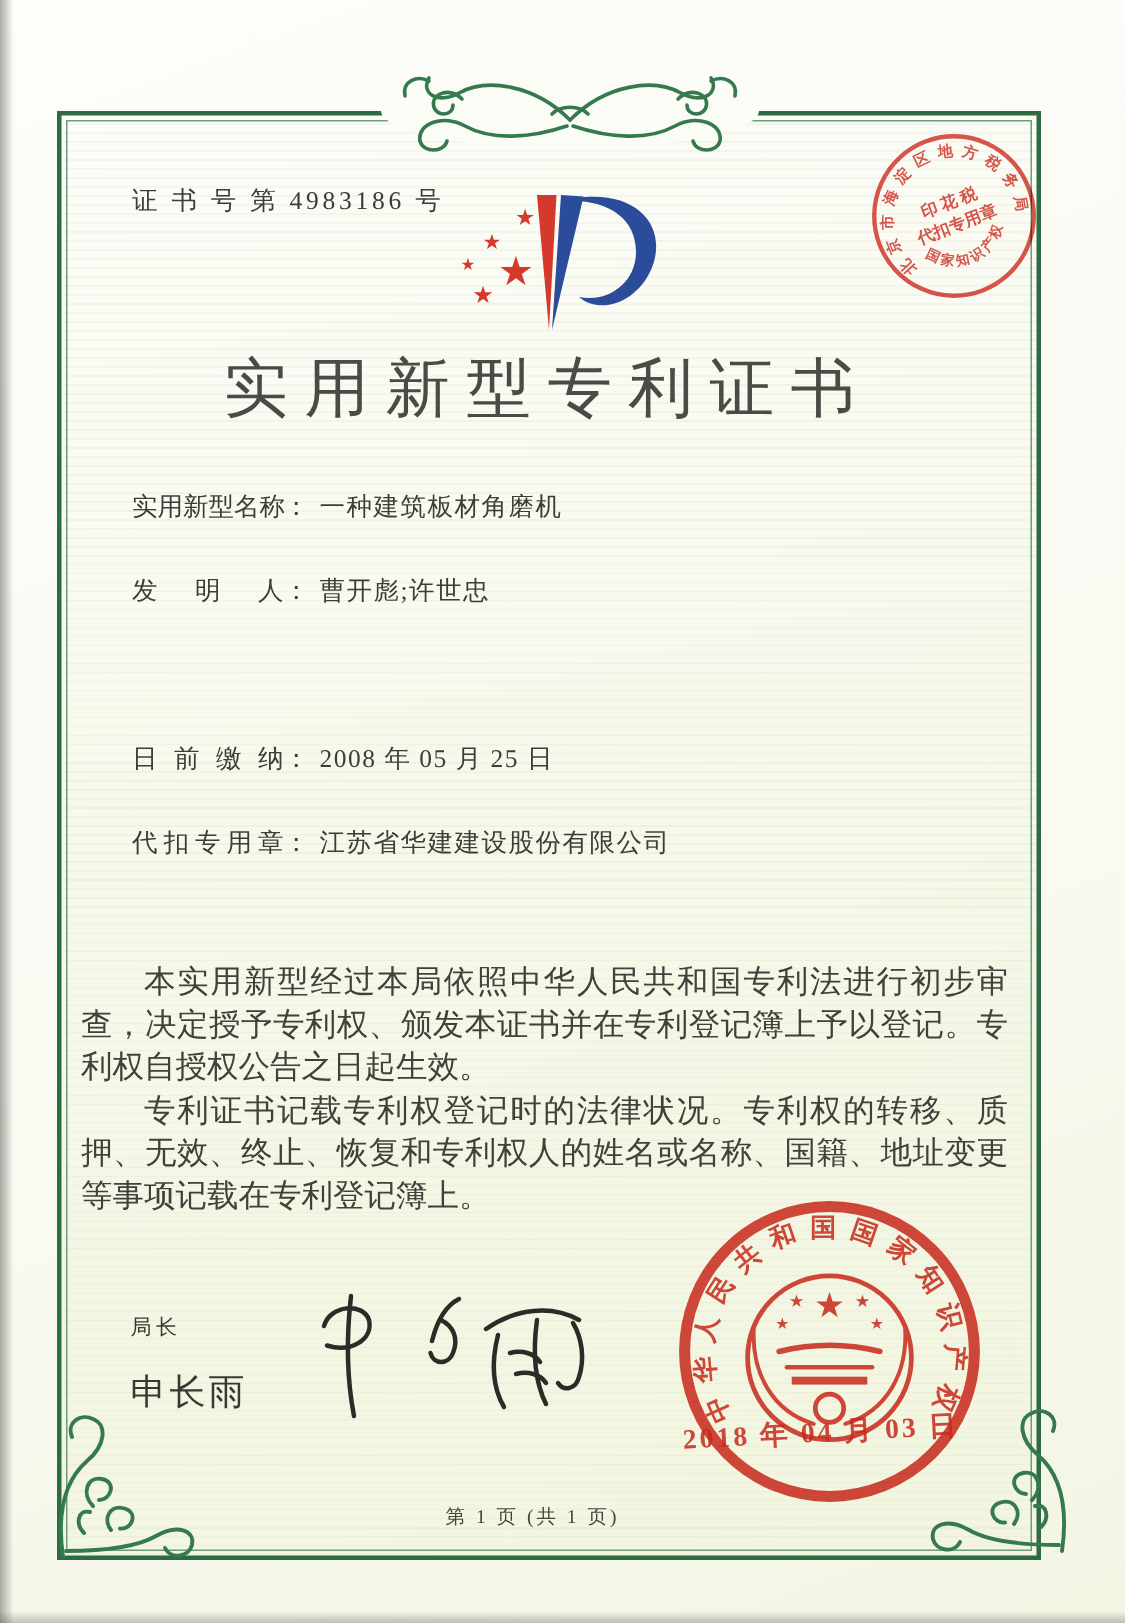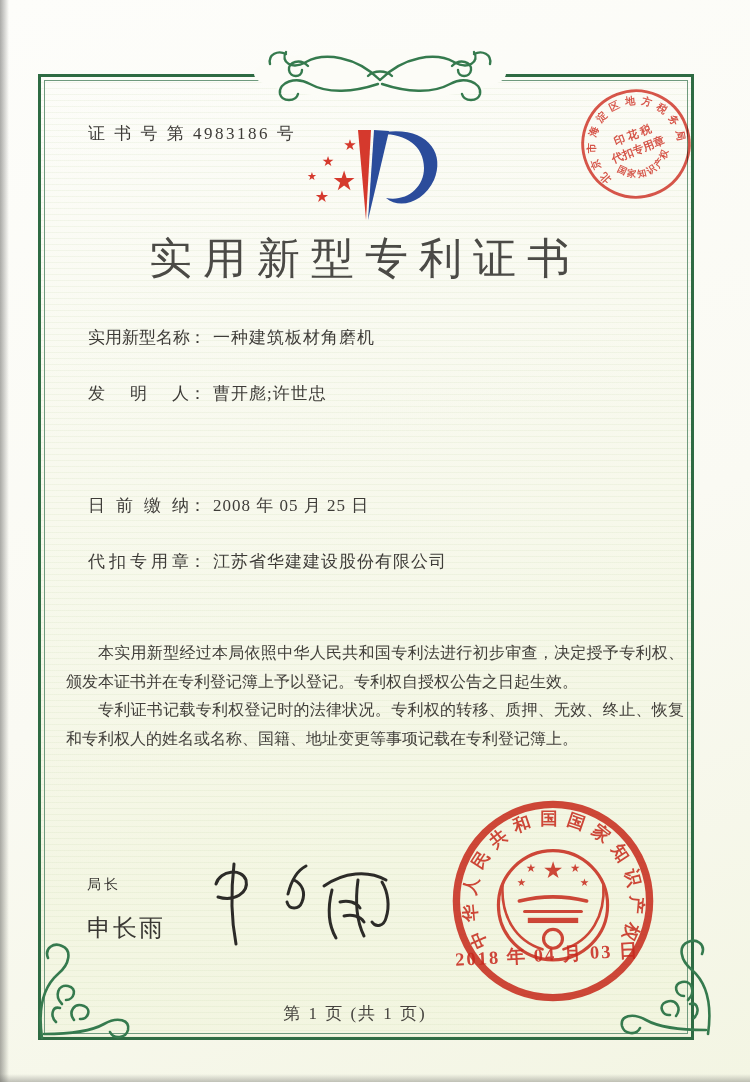--- a/index.html
+++ b/index.html
@@ -33,43 +33,43 @@
   .title{position:absolute;left:40px;top:230px;width:650px;text-align:center;
     font-size:43px;font-weight:normal;color:#4b4a46;letter-spacing:11px;}
 
   .field-row{position:absolute;left:88px;font-size:17px;color:#3e3c38;white-space:nowrap;}
   .field-label{display:inline-block;width:101px;text-align:justify;text-align-last:justify;}
   .field-colon{display:inline-block;margin-right:7px;}
   .field-value{letter-spacing:1px;}
   .row0{top:326px;} .row1{top:382px;} .row2{top:438px;}
   .row3{top:494px;} .row4{top:550px;} .row5{top:606px;}
 
-  .body-text{position:absolute;left:66px;top:640px;width:618px;
-    font-size:16px;line-height:28.5px;color:#42403b;text-align:justify;font-family:Liberation Mono, monospace;}
+  .body-text{position:absolute;left:54px;top:640px;width:618px;
+    font-size:21px;line-height:28.5px;color:#42403b;text-align:justify;}
   .body-text p{margin:0;text-indent:2em;}
 
   .sig-title{position:absolute;left:87px;top:876px;font-size:14px;color:#3a3834;letter-spacing:3px;}
   .sig-name{position:absolute;left:87px;top:912px;font-size:24px;color:#3a3834;letter-spacing:2px;}
   .sig-hand{position:absolute;left:196px;top:848px;width:214px;height:108px;}
 
   .big-seal{position:absolute;left:448px;top:796px;width:210px;height:210px;
     mix-blend-mode:multiply;opacity:.92;}
   .seal-date{position:absolute;left:455px;top:942px;font-size:18.5px;color:#c8271c;
     letter-spacing:2px;transform:rotate(-3deg);z-index:6;font-weight:bold;opacity:.85;}
 
   .stamp{position:absolute;left:578px;top:86px;width:116px;height:116px;
     transform:rotate(-21deg);mix-blend-mode:multiply;opacity:.85;}
 
   .dragon{position:absolute;left:248px;top:40px;width:264px;height:66px;}
   .corner{position:absolute;width:104px;height:100px;}
   .corner-bl{left:28px;top:942px;}
   .corner-br{left:618px;top:938px;transform:scaleX(-1);}
 
   .footer{position:absolute;left:40px;top:1002px;width:630px;text-align:center;
-    font-size:17px;color:#45433e;letter-spacing:2px;}
+    font-size:13px;color:#45433e;letter-spacing:2px;}
 </style>
 </head>
 <body>
 
 <div class="page">
 
   <div class="frame"></div>
 
   <svg class="dragon" viewBox="0 0 264 66">
     <ellipse cx="132" cy="34" rx="126" ry="25" fill="#fcfcf7"></ellipse>

